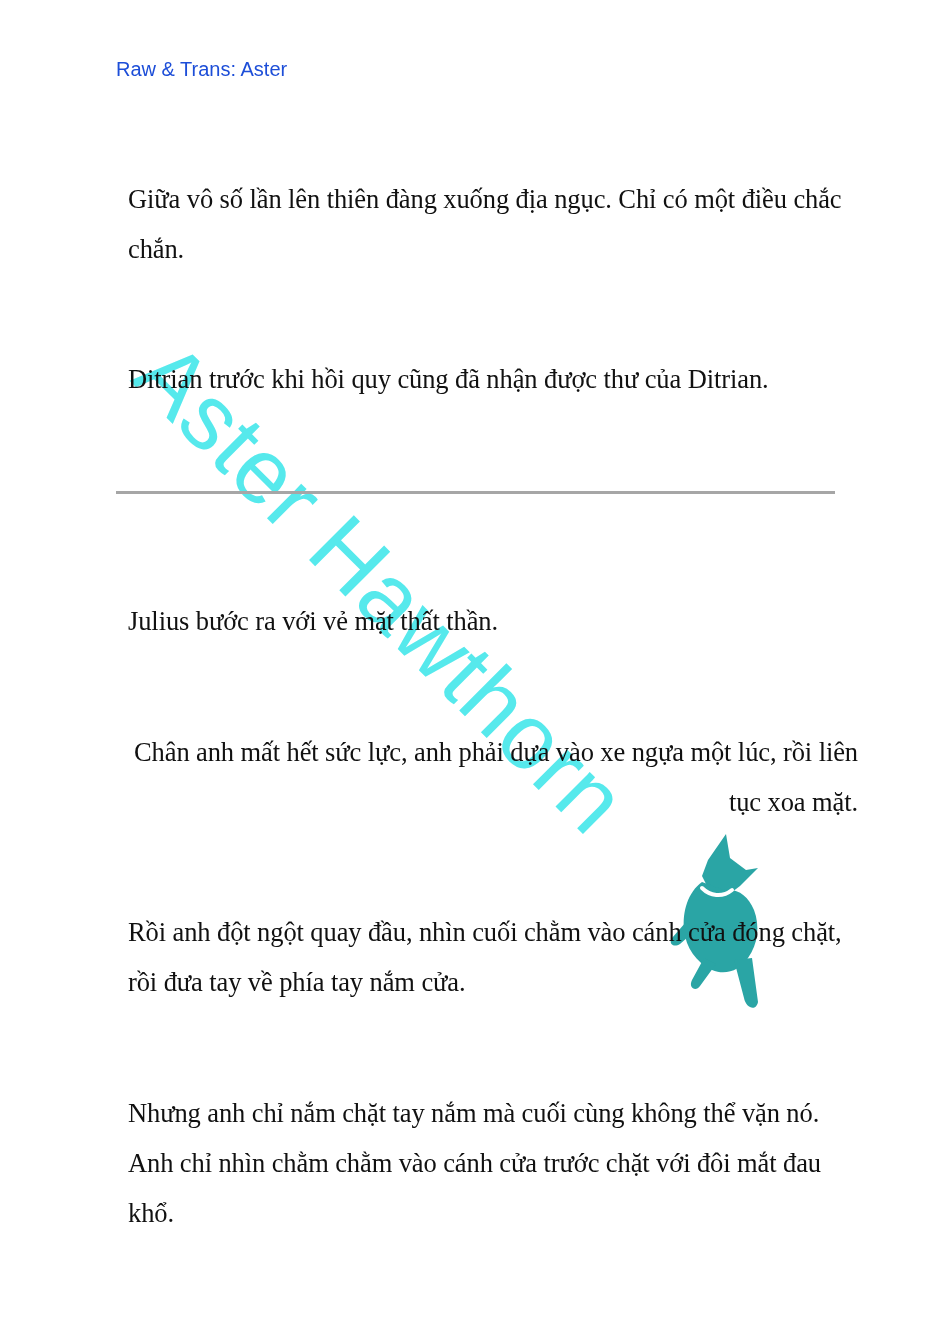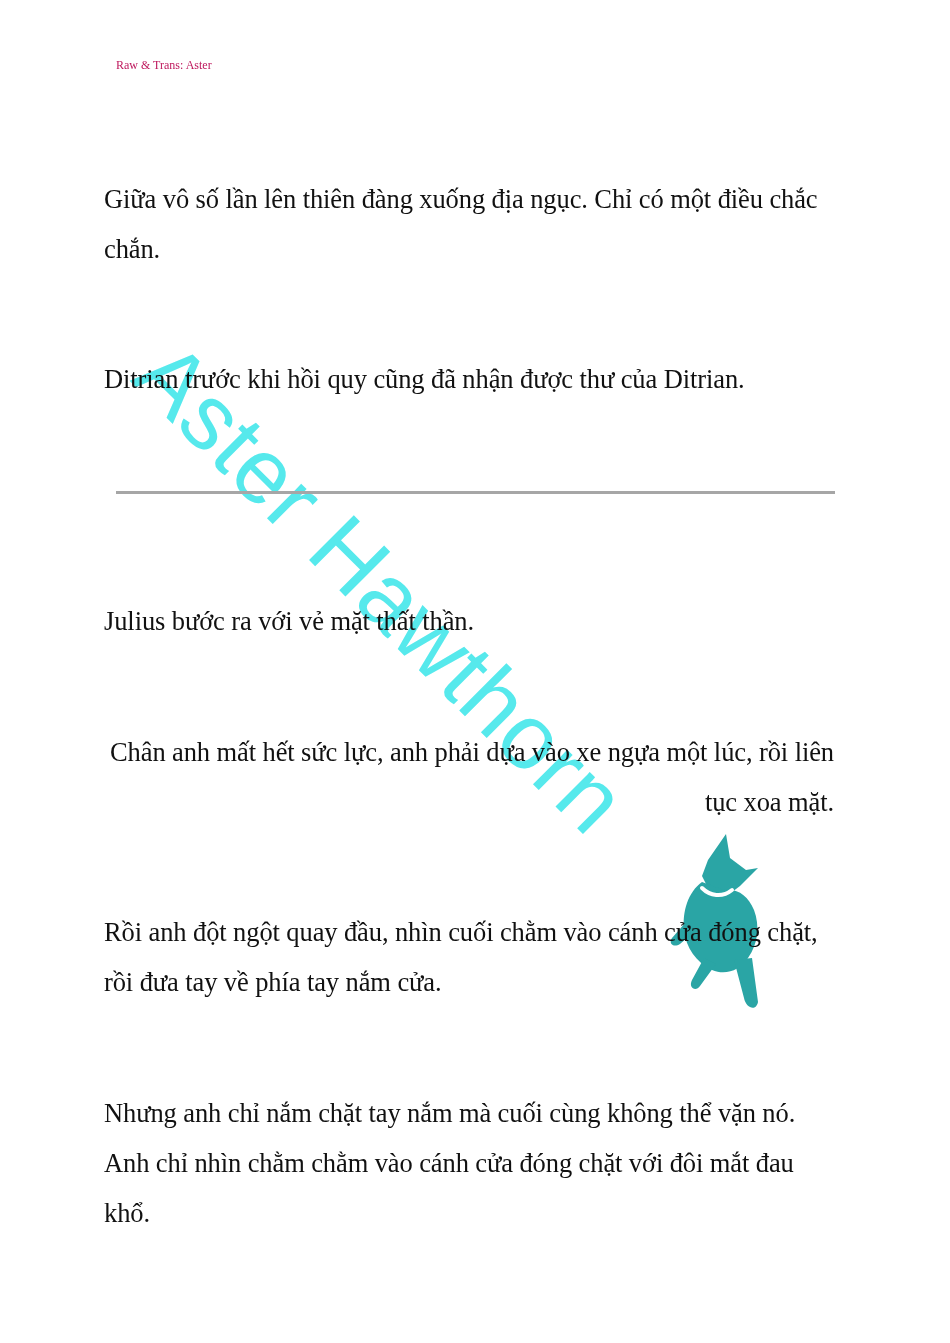--- a/index.html
+++ b/index.html
@@ -12,27 +12,27 @@
       height: 1343px;
       position: relative;
       overflow: hidden;
       font-family: "Liberation Serif", "DejaVu Serif", serif;
       color: #111111;
     }
     .header {
       position: absolute;
       left: 116px;
       top: 58px;
-      font-family: Liberation Serif, serif;
-      font-size: 12px;
-      color: #be185d;
+      font-family: Liberation Sans, sans-serif;
+      font-size: 20px;
+      color: #1d4ed8;
     }
     .para {
       position: absolute;
-      left: 104px;
+      left: 128px;
       width: 730px;
       font-size: 26.5px;
       line-height: 50px;
       margin: 0;
       letter-spacing: -0.1px;
     }
     .divider {
       position: absolute;
       left: 116px;
       top: 491px;
@@ -94,14 +94,14 @@
   <path d="M34 58 C42 66 54 68 64 60" stroke="#ffffff" stroke-width="4" fill="none" stroke-linecap="round"></path>
 </svg>
 
 <div class="text-layer">
   <p class="para" style="top:174px;">Giữa vô số lần lên thiên đàng xuống địa ngục. Chỉ có một điều chắc chắn.</p>
   <p class="para" style="top:354px;">Ditrian trước khi hồi quy cũng đã nhận được thư của Ditrian.</p>
   <div class="divider"></div>
   <p class="para" style="top:596px;">Julius bước ra với vẻ mặt thất thần.</p>
   <p class="para" style="top:727px;text-align:right;">Chân anh mất hết sức lực, anh phải dựa vào xe ngựa một lúc, rồi liên tục xoa mặt.</p>
   <p class="para" style="top:907px;">Rồi anh đột ngột quay đầu, nhìn cuối chằm vào cánh cửa đóng chặt, rồi đưa tay về phía tay nắm cửa.</p>
-  <p class="para" style="top:1088px;">Nhưng anh chỉ nắm chặt tay nắm mà cuối cùng không thể vặn nó. Anh chỉ nhìn chằm chằm vào cánh cửa đóng chặt với đôi mắt đau khổ.</p>
+  <p class="para" style="top:1088px;">Nhưng anh chỉ nắm chặt tay nắm mà cuối cùng không thể vặn nó. Anh chỉ nhìn chằm chằm vào cánh cửa trước chặt với đôi mắt đau khổ.</p>
 </div>
 
 </body></html>

